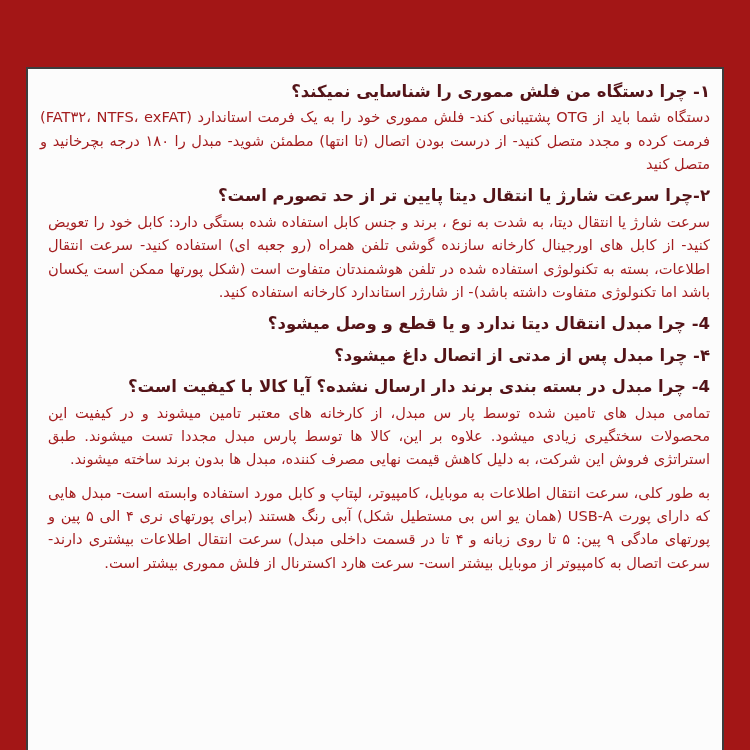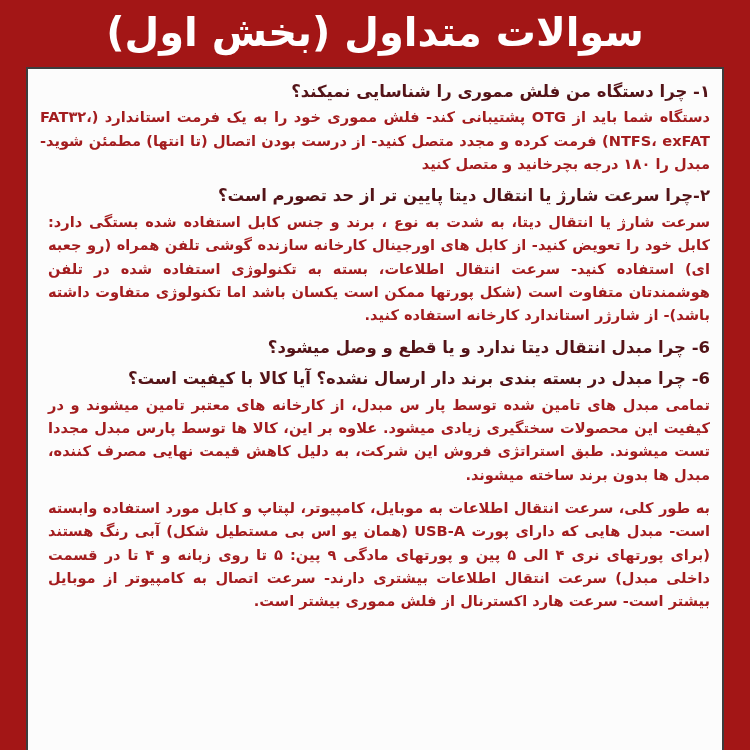--- a/index.html
+++ b/index.html
@@ -36,54 +36,54 @@
   .q {
     color:#541418;
     font-size:16.5px;
     font-weight:bold;
     text-align:right;
     line-height:1.3;
   }
   .a {
     color:#a31d1f;
     font-size:14.6px;
-    font-weight:bold;
+    font-weight:normal;
     text-align:justify;
     line-height:1.6;
     margin-top:3px;
   }
 </style>
 </head>
 <body>
 
 <div class="canvas">
 
-  <div class="title">سوالات متداول (بخش اول)</div>
 
   <div class="card">
 
     <div class="faq-item">
       <div class="q">۱- چرا دستگاه من فلش مموری را شناسایی نمیکند؟</div>
       <div class="a">دستگاه شما باید از OTG پشتیبانی کند- فلش مموری خود را به یک فرمت استاندارد (FAT۳۲، NTFS، exFAT) فرمت کرده و مجدد متصل کنید- از درست بودن اتصال (تا انتها) مطمئن شوید- مبدل را ۱۸۰ درجه بچرخانید و متصل کنید</div>
     </div>
 
     <div class="faq-item">
       <div class="q">۲-چرا سرعت شارژ یا انتقال دیتا پایین تر از حد تصورم است؟</div>
       <div class="a">سرعت شارژ یا انتقال دیتا، به شدت به نوع ، برند و جنس کابل استفاده شده بستگی دارد: کابل خود را تعویض کنید- از کابل های اورجینال کارخانه سازنده گوشی تلفن همراه (رو جعبه ای) استفاده کنید- سرعت انتقال اطلاعات، بسته به تکنولوژی استفاده شده در تلفن هوشمندتان متفاوت است (شکل پورتها ممکن است یکسان باشد اما تکنولوژی متفاوت داشته باشد)- از شارژر استاندارد کارخانه استفاده کنید.</div>
     </div>
 
     <div class="faq-item">
-      <div class="q">6- چرا مبدل انتقال دیتا ندارد و یا قطع و وصل میشود؟</div>
+      <div class="q">4- چرا مبدل انتقال دیتا ندارد و یا قطع و وصل میشود؟</div>
     </div>
 
     <div class="faq-item">
+      <div class="q">۴- چرا مبدل پس از مدتی از اتصال داغ میشود؟</div>
     </div>
 
     <div class="faq-item">
-      <div class="q">6- چرا مبدل در بسته بندی برند دار ارسال نشده؟ آیا کالا با کیفیت است؟</div>
+      <div class="q">4- چرا مبدل در بسته بندی برند دار ارسال نشده؟ آیا کالا با کیفیت است؟</div>
       <div class="a">تمامی مبدل های تامین شده توسط پار س مبدل، از کارخانه های معتبر تامین میشوند و در کیفیت این محصولات سختگیری زیادی میشود. علاوه بر این، کالا ها توسط پارس مبدل مجددا تست میشوند. طبق استراتژی فروش این شرکت، به دلیل کاهش قیمت نهایی مصرف کننده، مبدل ها بدون برند ساخته میشوند.</div>
     </div>
 
     <div class="faq-item">
       <div class="a">به طور کلی، سرعت انتقال اطلاعات به موبایل، کامپیوتر، لپتاپ و کابل مورد استفاده وابسته است- مبدل هایی که دارای پورت USB-A (همان یو اس بی مستطیل شکل) آبی رنگ هستند (برای پورتهای نری ۴ الی ۵ پین و پورتهای مادگی ۹ پین: ۵ تا روی زبانه و ۴ تا در قسمت داخلی مبدل) سرعت انتقال اطلاعات بیشتری دارند- سرعت اتصال به کامپیوتر از موبایل بیشتر است- سرعت هارد اکسترنال از فلش مموری بیشتر است.</div>
     </div>
 
   </div>
 </div>
 

